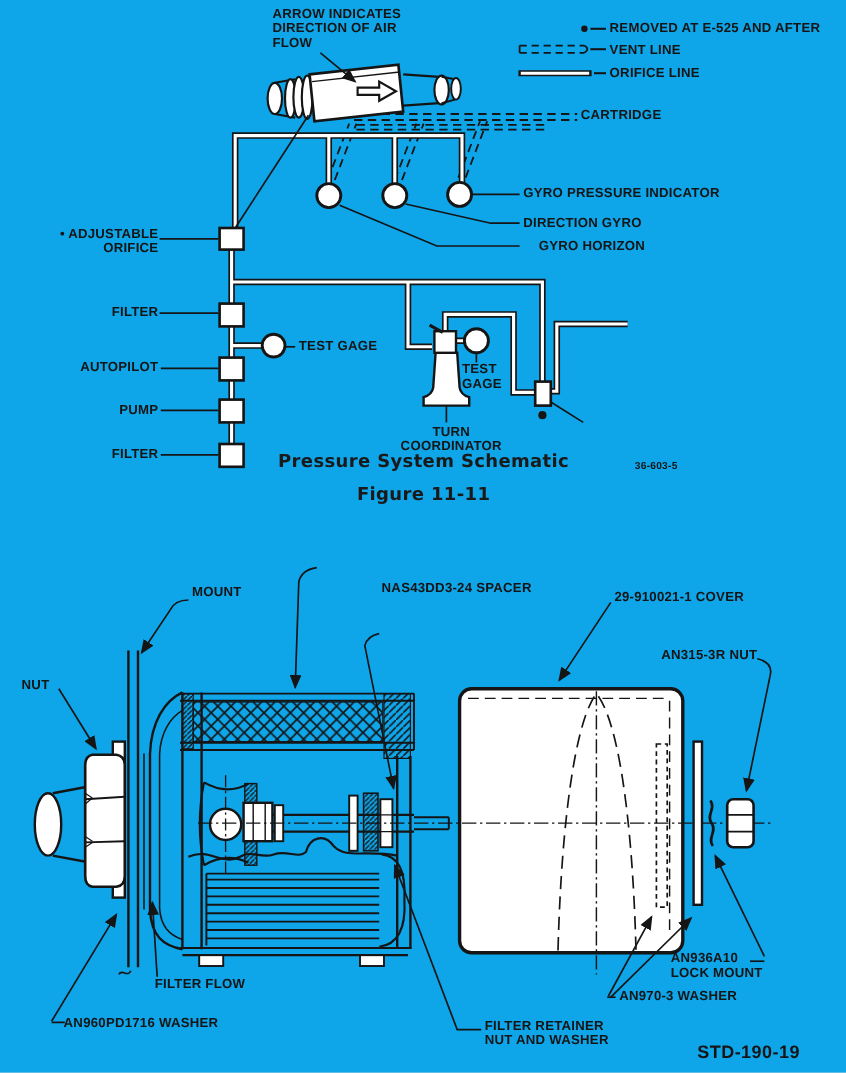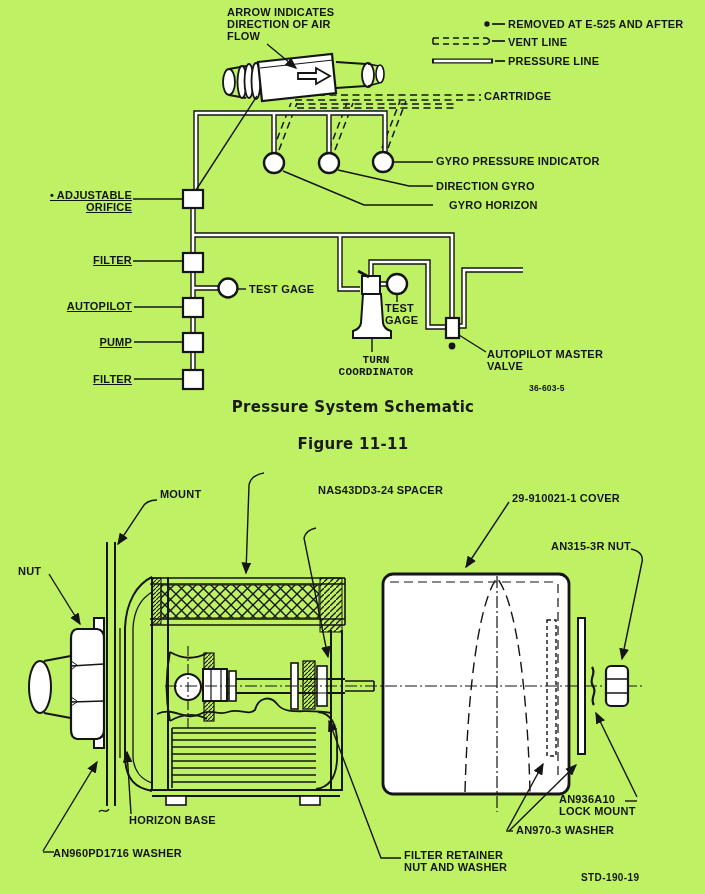--- a/index.html
+++ b/index.html
@@ -1,24 +1,24 @@
 <!DOCTYPE html>
 <html><head>
 <meta charset="utf-8">
 <style>
   html,body{margin:0;padding:0;background:#e8e8e4;}
-  #page{position:relative;width:705px;height:894px;background:#bef264;overflow:hidden;
+  #page{position:relative;width:705px;height:894px;background:#0ea5e9;overflow:hidden;
         font-family:"Liberation Sans",sans-serif;color:#151515;}
   svg{position:absolute;left:0;top:0;}
   .lbl{position:absolute;font:bold 11px/12px "Liberation Sans",sans-serif;
        letter-spacing:.2px;color:#151515;white-space:pre-line;}
   .lbl.small{font-size:8.5px;line-height:9px;}
-  .lbl.num{font-size:10px;letter-spacing:.4px;}
-  .lbl.right{text-align:right;text-decoration:underline;}
-  .lbl.center{text-align:center;font-family:Liberation Mono, monospace;}
+  .lbl.num{font-size:15px;letter-spacing:.4px;}
+  .lbl.right{text-align:right;}
+  .lbl.center{text-align:center;}
   .caption{position:absolute;font:bold 15px/16px "DejaVu Sans",sans-serif;
            color:#1a1a1a;text-align:center;letter-spacing:.3px;}
 </style>
 </head>
 <body>
 
 <div id="page">
 
   <svg width="705" height="445" viewBox="0 0 705 445">
     <defs>
@@ -244,48 +244,46 @@
         <path d="M637,797 L596,713" marker-end="url(#ah2)"></path>
       </g>
     </g>
   </svg>
 
   <div class="lbl" style="left:227px;top:6px">ARROW INDICATES
 DIRECTION OF AIR
 FLOW</div>
   <div class="lbl" style="left:508px;top:18px">REMOVED AT E-525 AND AFTER</div>
   <div class="lbl" style="left:508px;top:36px">VENT LINE</div>
-  <div class="lbl" style="left:508px;top:55px">PRESSURE LINE</div>
+  <div class="lbl" style="left:508px;top:55px">ORIFICE LINE</div>
   <div class="lbl" style="left:484px;top:90px">CARTRIDGE</div>
   <div class="lbl" style="left:436px;top:155px">GYRO PRESSURE INDICATOR</div>
   <div class="lbl" style="left:436px;top:180px">DIRECTION GYRO</div>
   <div class="lbl" style="left:449px;top:199px">GYRO HORIZON</div>
   <div class="lbl right" style="left:28px;top:189px;width:104px">• ADJUSTABLE
 ORIFICE</div>
   <div class="lbl right" style="left:30px;top:254px;width:102px">FILTER</div>
   <div class="lbl" style="left:249px;top:283px">TEST GAGE</div>
   <div class="lbl right" style="left:30px;top:300px;width:102px">AUTOPILOT</div>
   <div class="lbl right" style="left:30px;top:336px;width:102px">PUMP</div>
   <div class="lbl right" style="left:30px;top:373px;width:102px">FILTER</div>
   <div class="lbl" style="left:385px;top:302px">TEST
 GAGE</div>
   <div class="lbl center" style="left:329px;top:354px;width:94px">TURN
 COORDINATOR</div>
-  <div class="lbl" style="left:487px;top:348px">AUTOPILOT MASTER
-VALVE</div>
   <div class="lbl small" style="left:529px;top:384px">36-603-5</div>
-  <div class="caption" style="left:178px;top:399px;width:350px">Pressure System Schematic</div>
-  <div class="caption" style="left:178px;top:436px;width:350px">Figure 11-11</div>
+  <div class="caption" style="left:178px;top:376px;width:350px">Pressure System Schematic</div>
+  <div class="caption" style="left:178px;top:404px;width:350px">Figure 11-11</div>
 
   <div class="lbl" style="left:160px;top:488px">MOUNT</div>
   <div class="lbl" style="left:318px;top:484px">NAS43DD3-24 SPACER</div>
   <div class="lbl" style="left:512px;top:492px">29-910021-1 COVER</div>
   <div class="lbl" style="left:551px;top:540px">AN315-3R NUT</div>
   <div class="lbl" style="left:18px;top:565px">NUT</div>
-  <div class="lbl" style="left:129px;top:814px">HORIZON BASE</div>
+  <div class="lbl" style="left:129px;top:814px">FILTER FLOW</div>
   <div class="lbl" style="left:53px;top:847px">AN960PD1716 WASHER</div>
   <div class="lbl" style="left:404px;top:849px">FILTER RETAINER
 NUT AND WASHER</div>
   <div class="lbl" style="left:516px;top:824px">AN970-3 WASHER</div>
   <div class="lbl" style="left:559px;top:793px">AN936A10
 LOCK MOUNT</div>
   <div class="lbl num" style="left:581px;top:872px">STD-190-19</div>
 
 </div>
 

